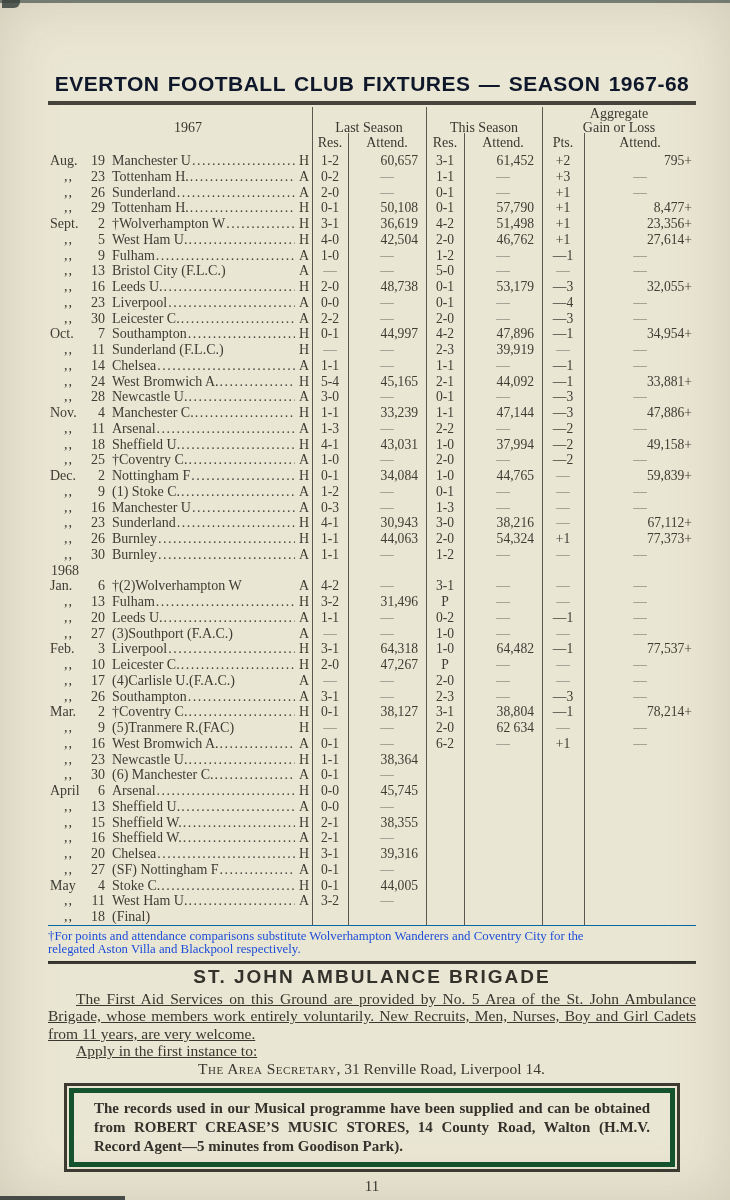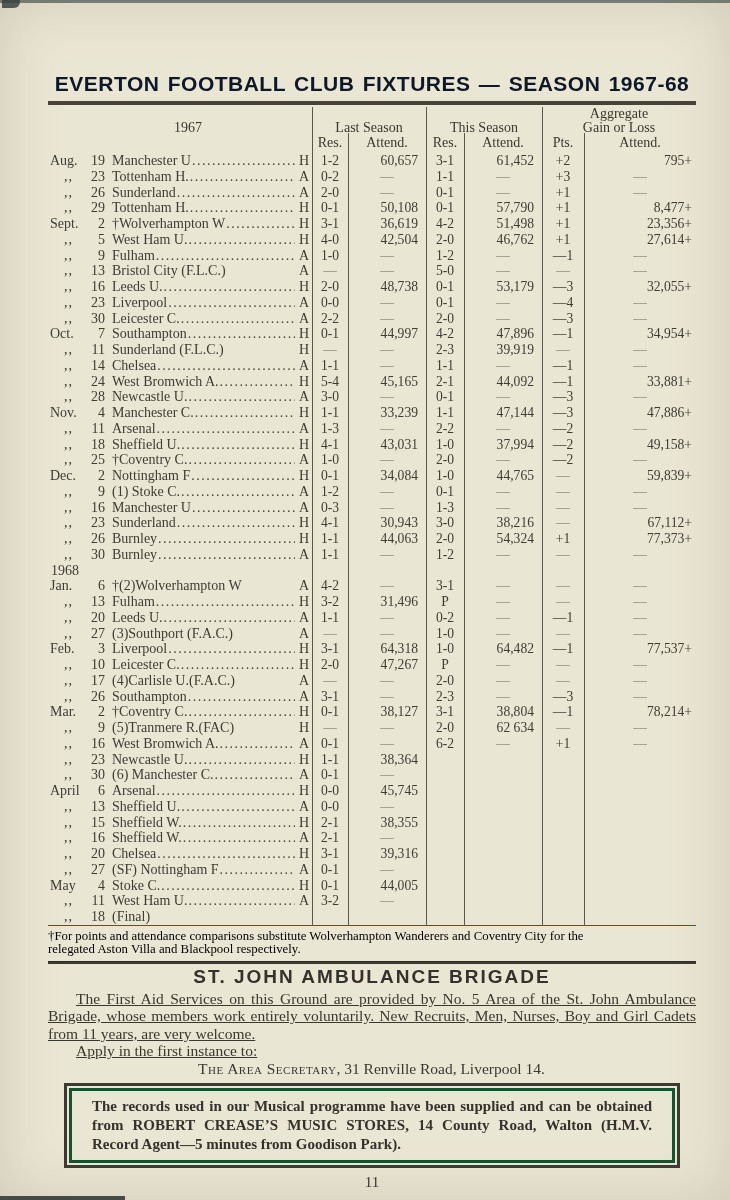--- a/index.html
+++ b/index.html
@@ -48,35 +48,35 @@
   .day { width:18px; flex:none; text-align:right; }
   .opp { margin-left:7px; }
   .leader { flex:1; overflow:hidden; white-space:nowrap; letter-spacing:1.5px; margin:0 1px; color:#4a483f; }
   .ven { width:13px; flex:none; text-align:right; }
   .vcell { overflow:hidden; }
   .c-lres, .c-tres, .c-pts { text-align:center; }
   .c-latt, .c-tatt { text-align:right; padding-right:8px; }
   .c-agg { text-align:right; padding-right:4px; }
   .vcell.dash { text-align:center; padding-right:0; color:#8f8d80; }
 
-  .footnote { margin-top:4px; font-size:12.8px; line-height:13.5px; color:#000000; }
+  .footnote { margin-top:4px; font-size:12.8px; line-height:13.5px; color:#1d4ed8; }
   .heavy-rule { margin-top:4px; height:3px; background:#3c3a31; border-top:1px solid #2d2c26; }
 
   .stjohn-heading {
     margin-top:2px; text-align:center;
     font-family:"Liberation Sans", sans-serif;
     font-size:19px; font-weight:700; letter-spacing:2px; color:#33322b;
   }
   .stjohn-body { margin-top:2px; font-size:15.5px; line-height:17.5px; text-align:justify; text-indent:28px; color:#3a382f;text-decoration:underline; }
   .stjohn-apply { font-size:15.5px; line-height:17.5px; text-indent:28px; color:#3a382f;text-decoration:underline; }
   .stjohn-secretary { font-size:15.5px; line-height:17.5px; padding-left:150px; color:#3a382f; }
   .smallcaps { font-variant:small-caps; letter-spacing:.5px; }
 
   .music-box-outer { margin:6px 16px 0 16px; border:3px solid #3c3a31; padding:2px; }
-  .music-box-inner { border:3px solid #14532d; padding:6px 20px; }
+  .music-box-inner { border:5px solid #14532d; padding:6px 20px; }
   .music-text { font-size:15px; line-height:19px; font-weight:700; text-align:justify; color:#33322b; }
 
   .page-number { margin-top:6px; text-align:center; font-size:15px; color:#3a382f; }
 </style>
 </head>
 <body>
 
 <div class="page">
   <div class="top-strip"></div>
   <div class="corner-mark"></div>

